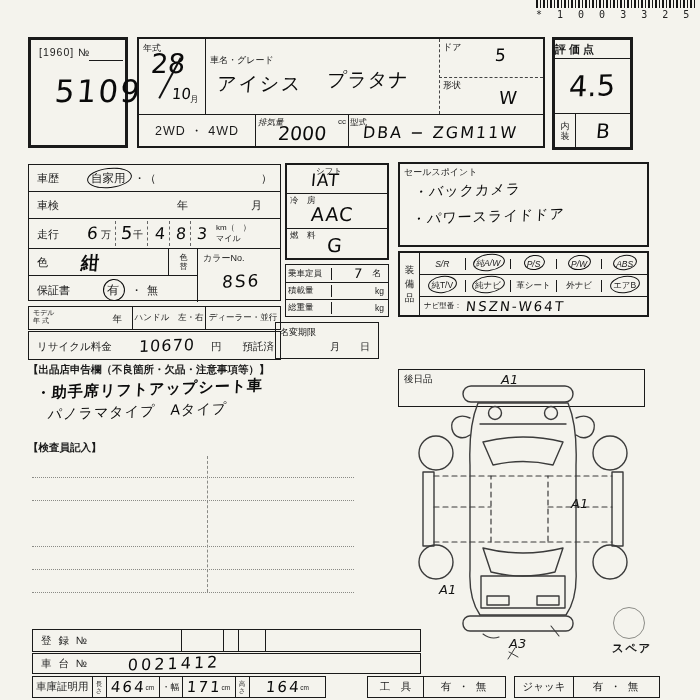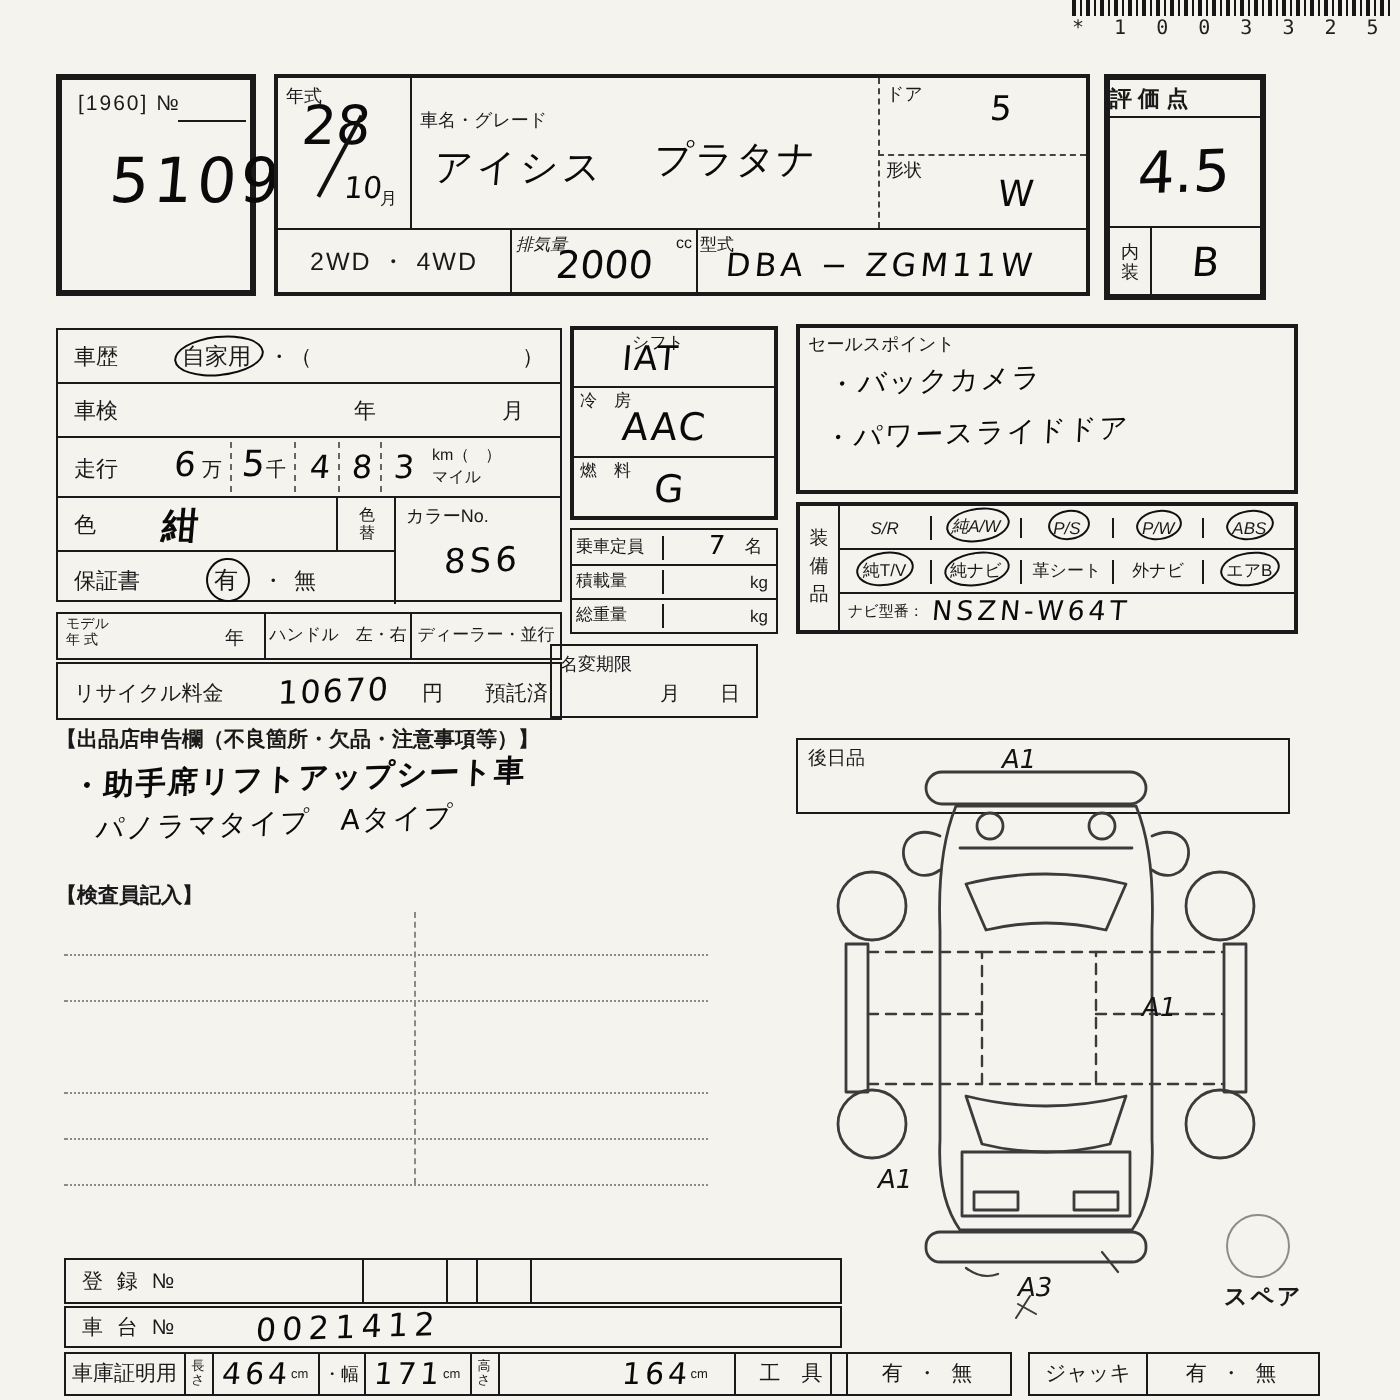--- a/index.html
+++ b/index.html
@@ -277,21 +277,21 @@
     <div class="vline" style="left:190px;"></div>
     <div class="vline" style="left:205px;"></div>
     <div class="vline" style="left:232px;"></div>
   </div>
 
   <div class="box" style="left:32px;top:653px;width:389px;height:21px;">
     <span class="abs" style="left:8px;top:3px;font-size:10.5px;letter-spacing:2px;">車 台 №</span>
     <span class="hw rot" style="position:absolute;left:95px;top:0px;font-size:16px;letter-spacing:3px;">0021412</span>
   </div>
 
-  <div class="box" style="left:32px;top:676px;width:384px;height:22px;display:flex;align-items:center;">
+  <div class="box" style="left:32px;top:676px;width:294px;height:22px;display:flex;align-items:center;">
     <span style="padding:0 3px;font-size:10.5px;white-space:nowrap;align-self:stretch;display:flex;align-items:center;border-right:1.2px solid #1a1a1a;">車庫証明用</span>
     <span class="pre" style="width:13px;font-size:6.5px;line-height:7px;text-align:center;align-self:stretch;display:flex;align-items:center;justify-content:center;border-right:1px solid #1a1a1a;">長
 さ</span>
     <span style="width:52px;text-align:center;align-self:stretch;display:flex;align-items:center;justify-content:center;border-right:1px solid #1a1a1a;">
       <span class="hw" style="font-size:15px;letter-spacing:2px;">464</span>
       <span style="font-size:6.5px;vertical-align:super;">cm</span>
     </span>
     <span style="width:22px;font-size:9px;text-align:center;align-self:stretch;display:flex;align-items:center;justify-content:center;border-right:1px solid #1a1a1a;">・幅</span>
     <span style="width:52px;align-self:stretch;display:flex;align-items:center;justify-content:center;border-right:1px solid #1a1a1a;">
       <span class="hw" style="font-size:15px;letter-spacing:2px;">171</span>

